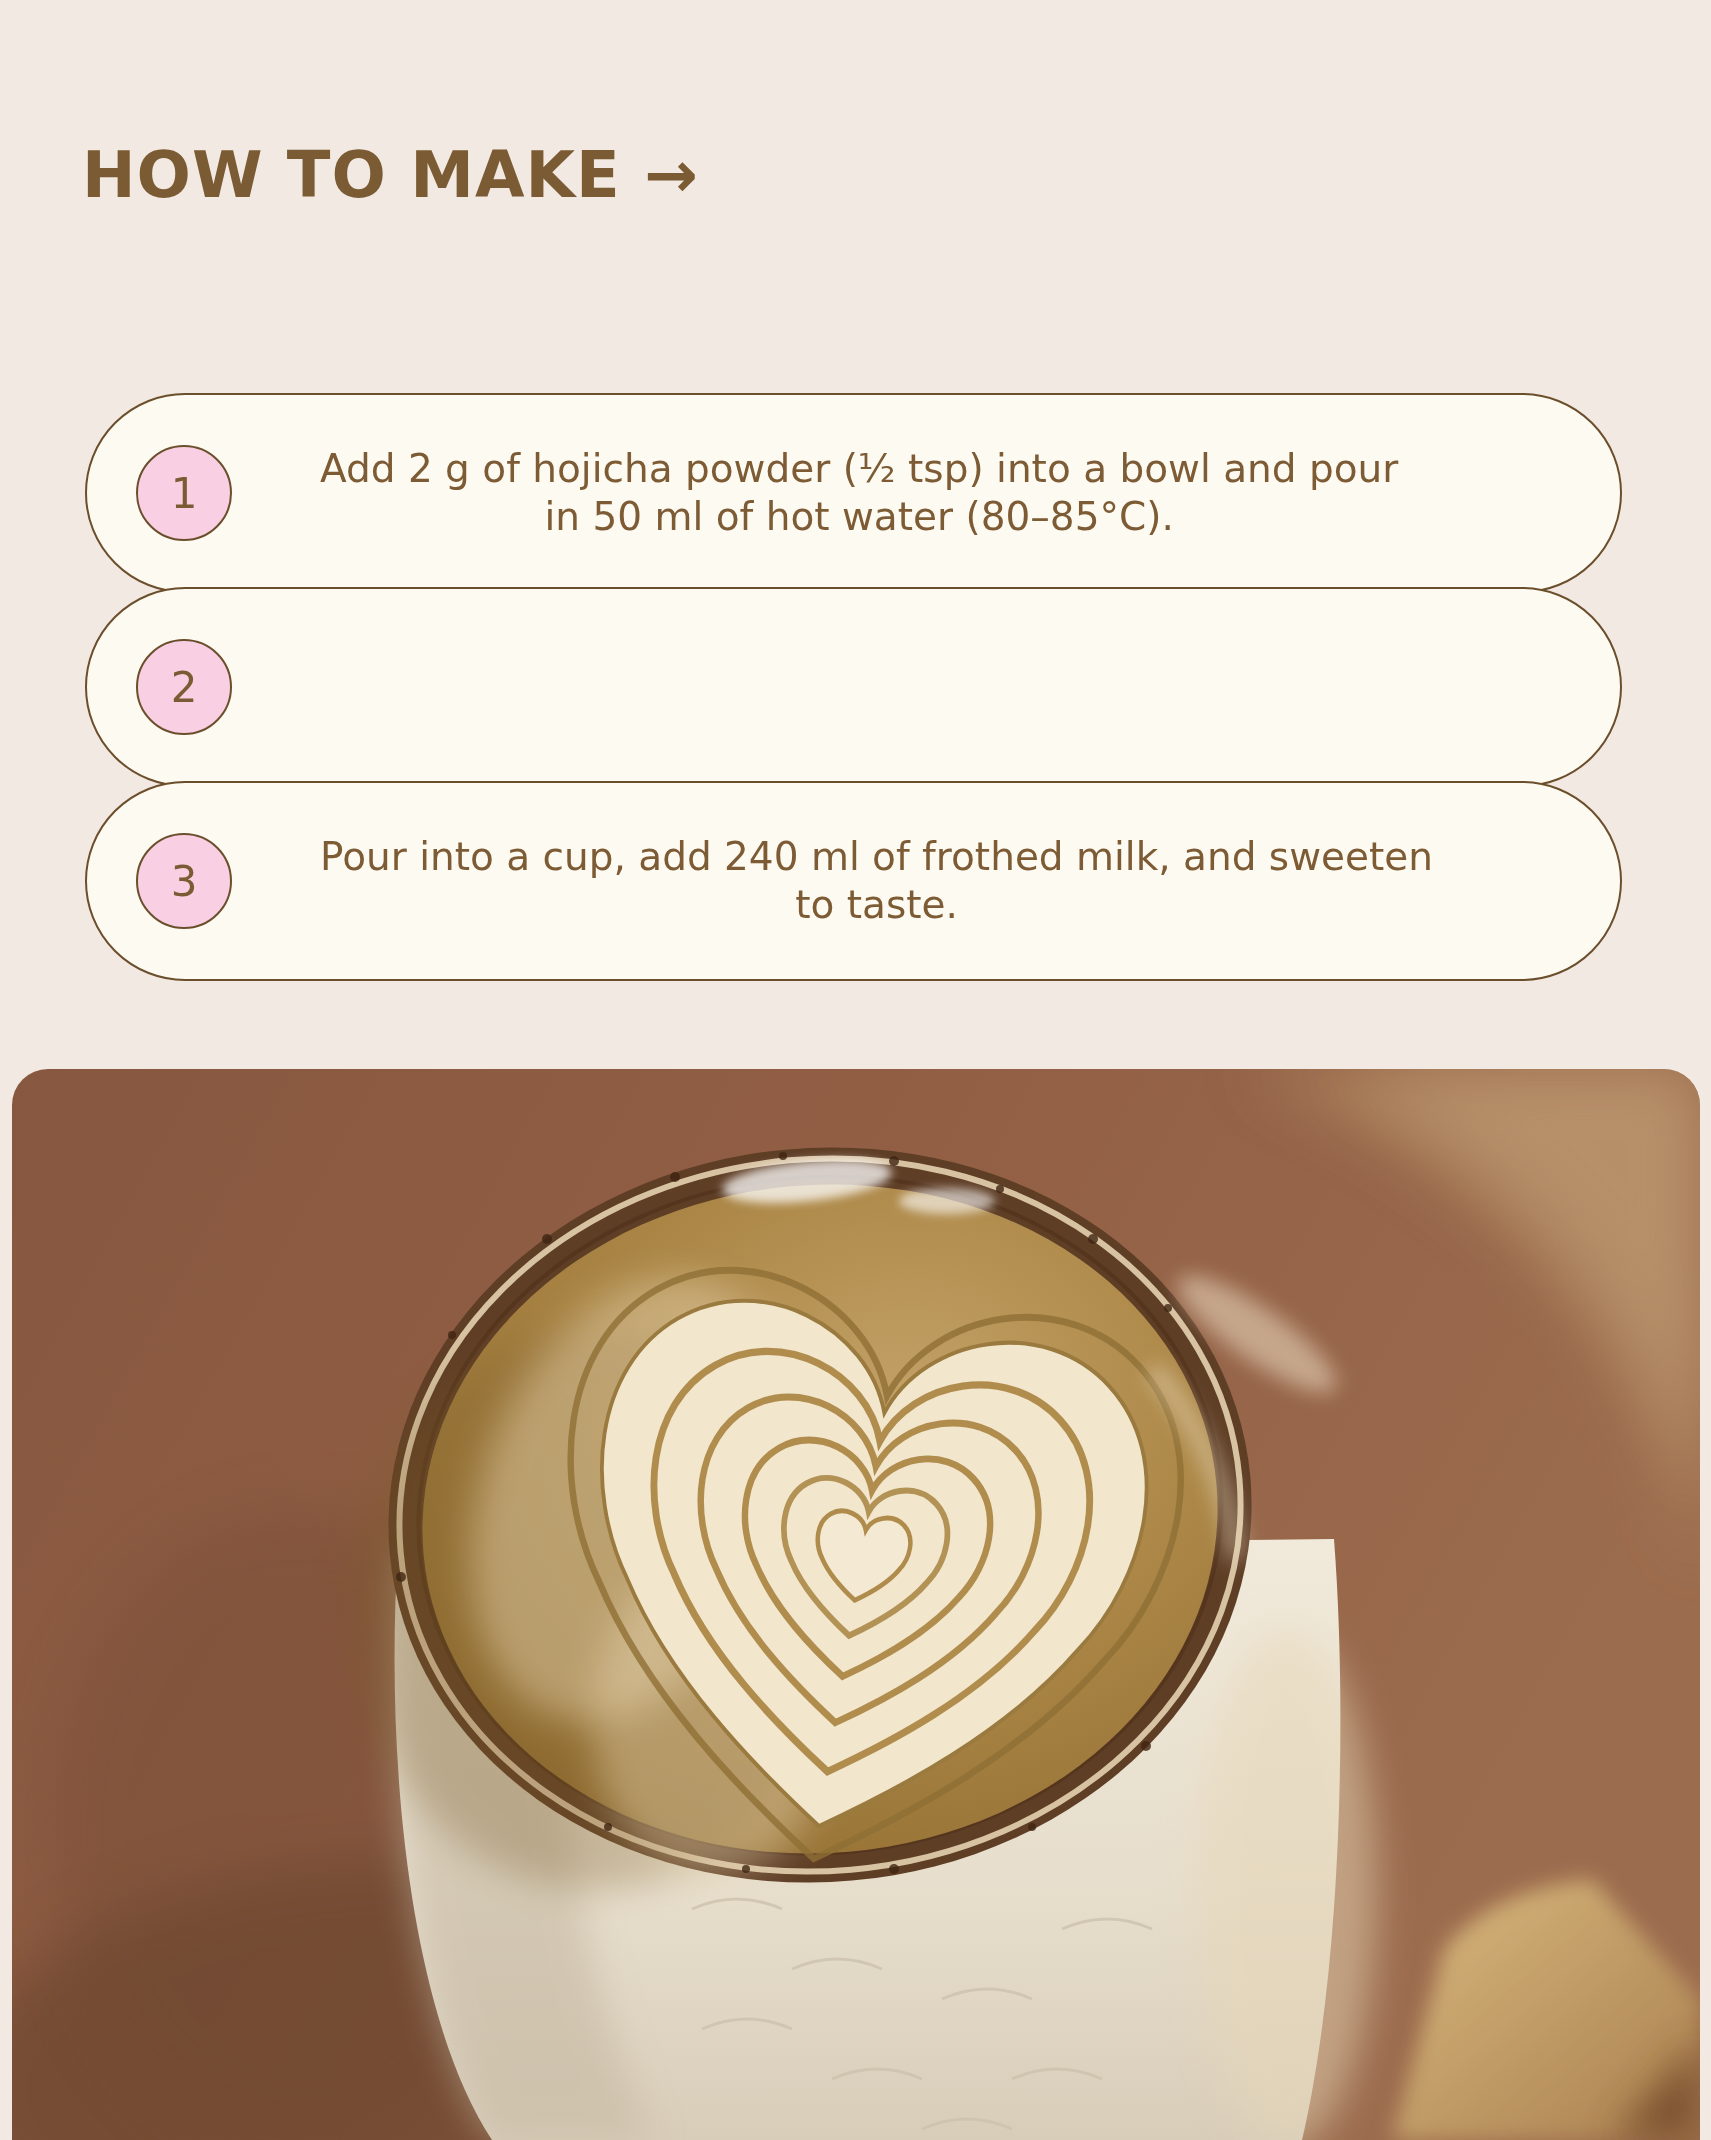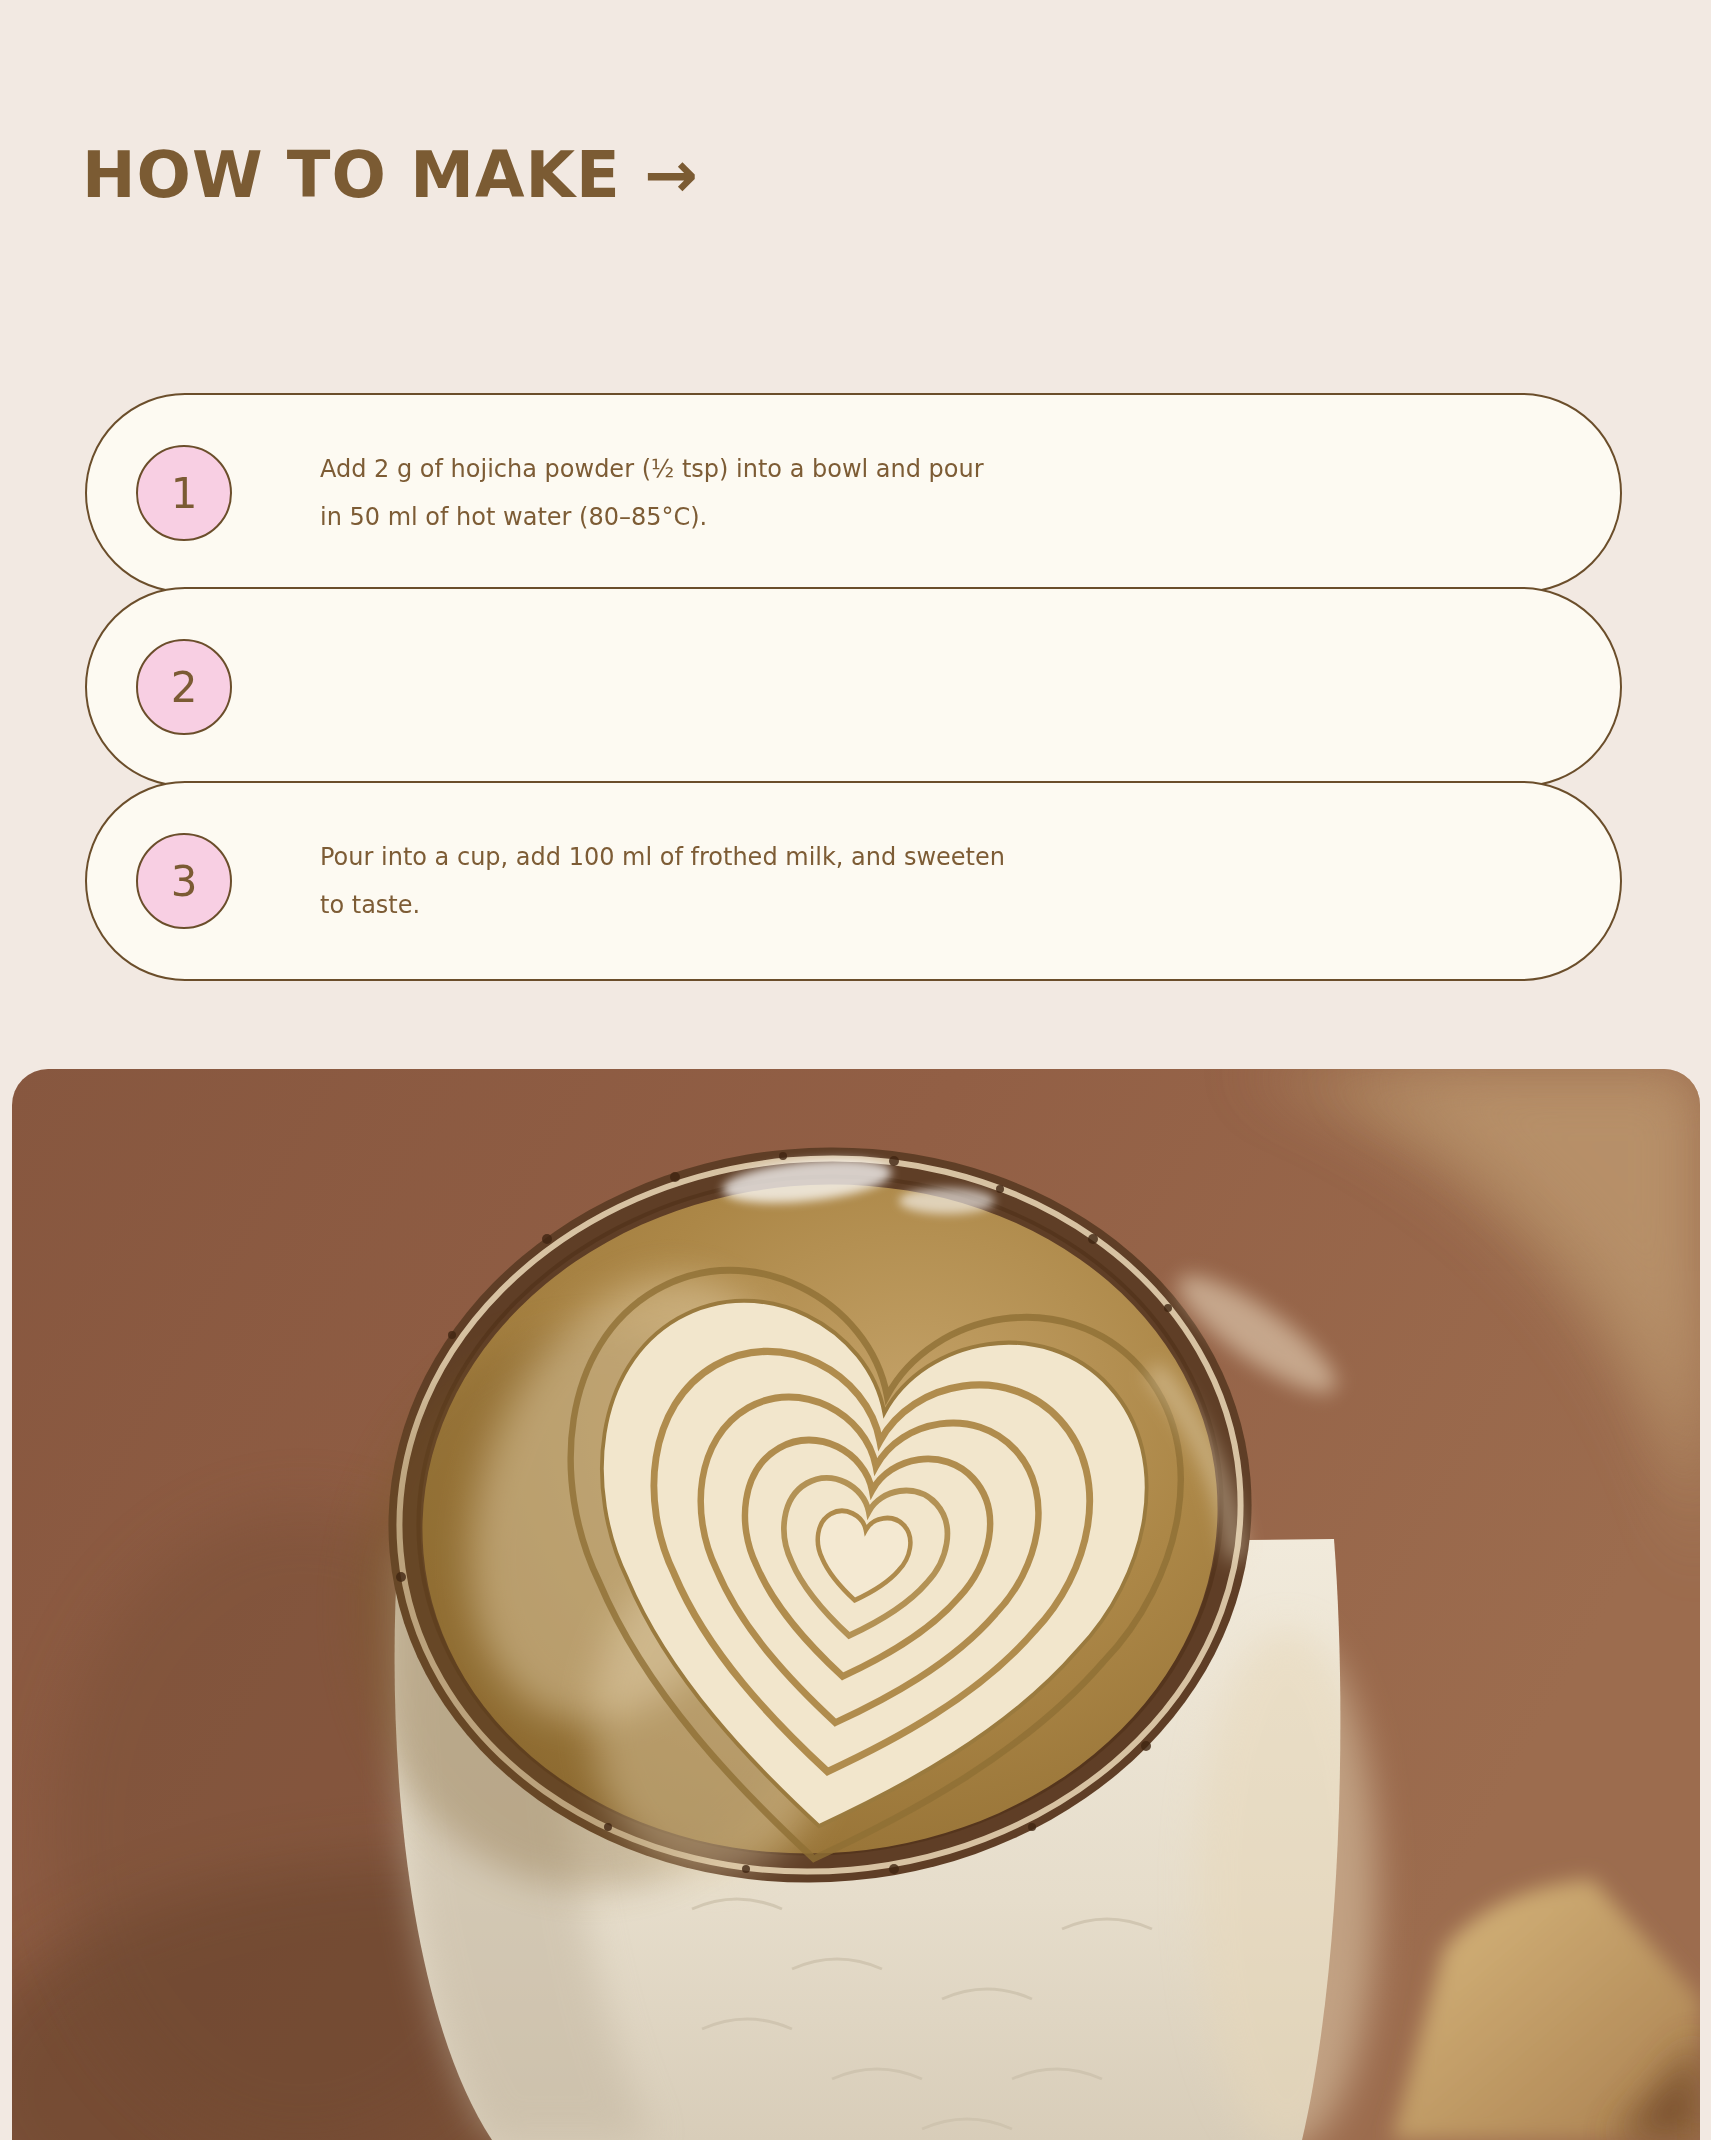--- a/index.html
+++ b/index.html
@@ -52,23 +52,24 @@
     border-radius: 50%;
     display: flex; align-items: center; justify-content: center;
     color: #7b5b33;
     font-size: 42px;
     font-weight: 400;
   }
   .step-text {
     margin: 0 40px 0 88px;
     max-width: 1180px;
     color: #7d5c35;
-    font-size: 24px;
+    font-size: 39px;
     line-height: 48px;
     white-space: pre-line;
+    text-align: center;
   }
 
   
   .photo {
     position: absolute;
     left: 12px; top: 1069px;
     width: 1688px; height: 1071px;
     border-radius: 36px 36px 0 0;
     overflow: hidden;
   }
@@ -91,21 +92,21 @@
   </div>
   <div class="step">
     <div class="step-num">
         <span>2</span>
       </div>
   </div>
   <div class="step">
     <div class="step-num">
         <span>3</span>
       </div>
-    <p class="step-text">Pour into a cup, add 100 ml of frothed milk, and sweeten
+    <p class="step-text">Pour into a cup, add 240 ml of frothed milk, and sweeten
 to taste.</p>
   </div>
 </div>
 
 <div class="photo">
   <svg width="1688" height="1071" viewBox="0 0 1688 1071" xmlns="http://www.w3.org/2000/svg">
     <defs>
       <linearGradient id="bgGrad" x1="0" y1="0" x2="1" y2="0.35">
         <stop offset="0" stop-color="#87573f"></stop>
         <stop offset="0.5" stop-color="#925f45"></stop>

